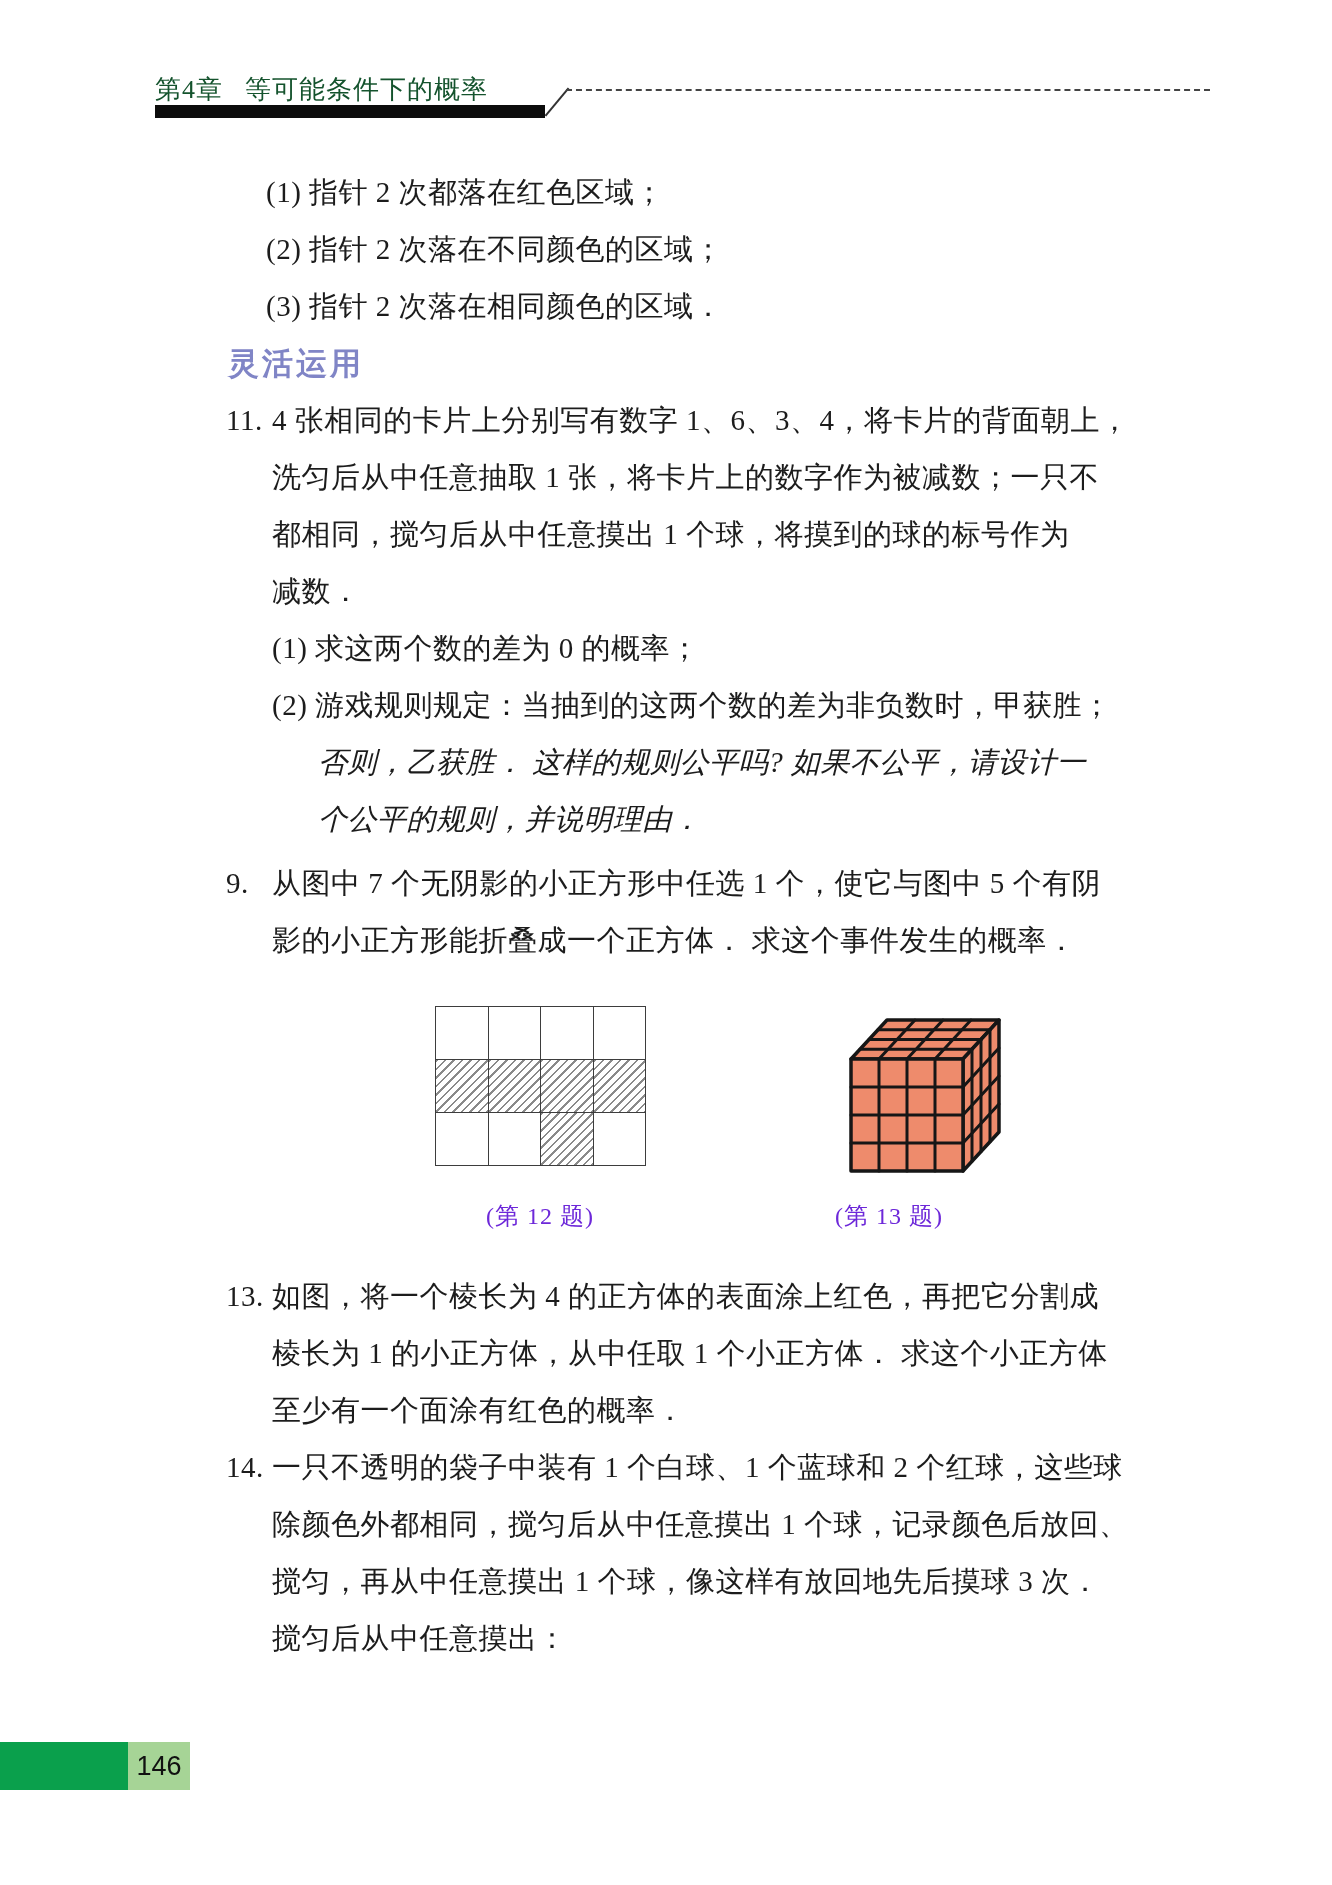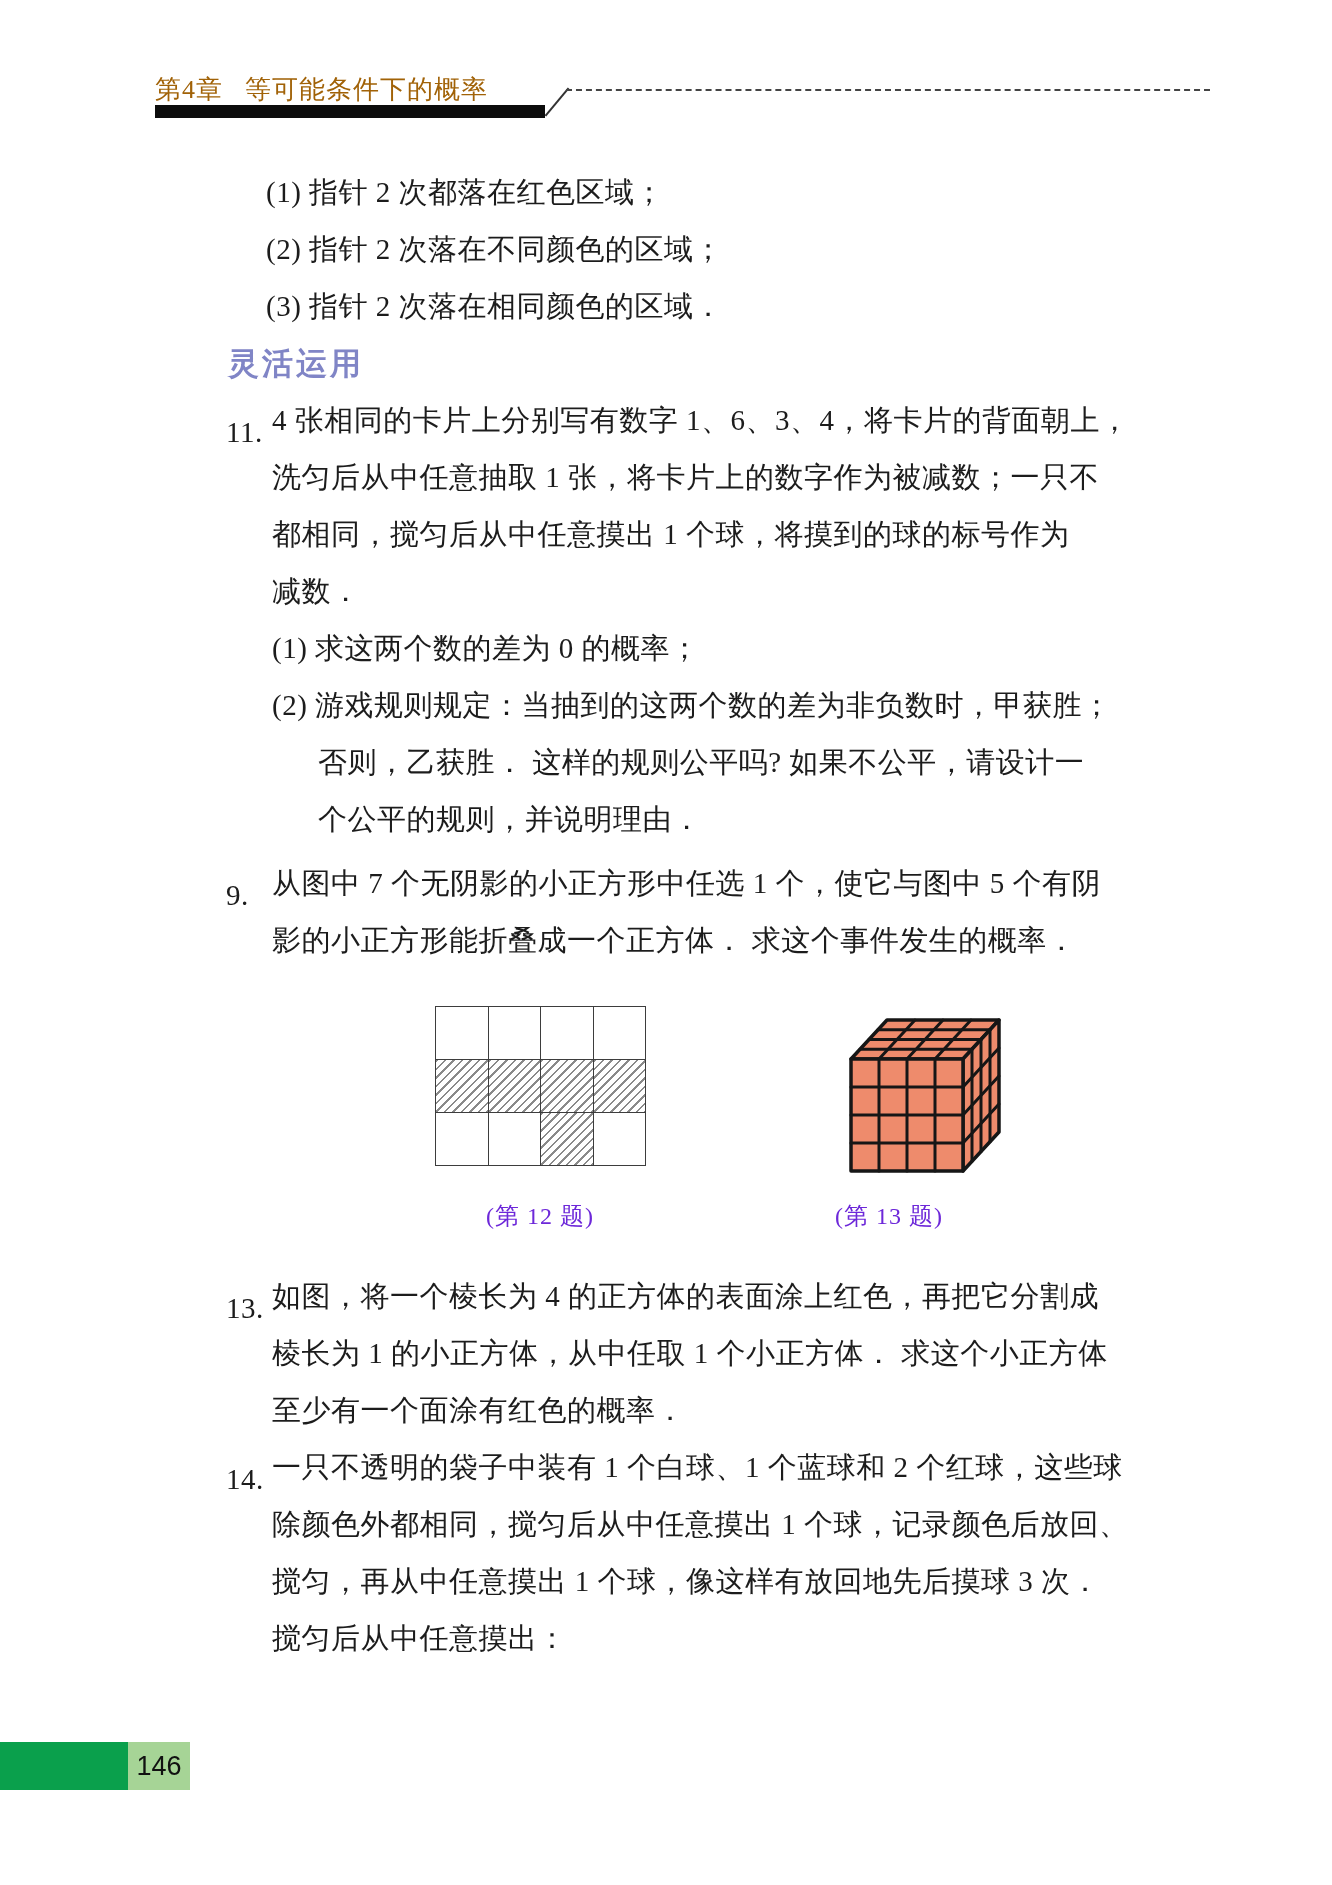--- a/index.html
+++ b/index.html
@@ -9,21 +9,21 @@
     margin:0 auto;
     background:#ffffff;
     font-family:"Liberation Serif", serif;
     color:#1c1c1c;
     overflow:hidden;
   }
 
   
   .chapter-line{
     position:absolute;left:155px;top:72px;
-    font-size:26px;letter-spacing:1px;color:#a16207;
+    font-size:26px;letter-spacing:1px;color:#14532d;
     white-space:nowrap;
   }
   .chapter-line .gap{display:inline-block;width:22px;}
   .chapter-bar{
     position:absolute;left:155px;top:105px;
     width:390px;height:13px;background:#0c0c0c;
   }
   .slash-mark{
     position:absolute;left:539px;top:101px;
     width:36px;height:0;border-top:2px solid #333;
@@ -41,22 +41,22 @@
   .section-heading{
     margin-left:228px;
     font-family:Liberation Sans, sans-serif;
     font-weight:700;font-size:31px;letter-spacing:3px;
     color:var(--accent-purple,#8085C6);
     line-height:57px;
   }
   .problem{margin:0;}
   #problems-top .problem:nth-child(2){margin-top:7px;}
   .pline{position:relative;margin-left:272px;}
-  .pline .pnum{position:absolute;left:-46px;top:12px;}
-  .pline.cont{margin-left:318px;}
+  .pline .pnum{position:absolute;left:-46px;top:0;}
+  .pline.cont{margin-left:318px;font-style:italic;}
 
   
   .figure-row{position:relative;height:299px;}
   .net-grid{
     position:absolute;left:435px;top:37px;
     width:210px;height:159px;
     display:grid;grid-template-columns:repeat(4,1fr);grid-template-rows:repeat(3,1fr);
     border-left:1px solid #3d3d3d;border-top:1px solid #3d3d3d;
     box-sizing:content-box;
   }

